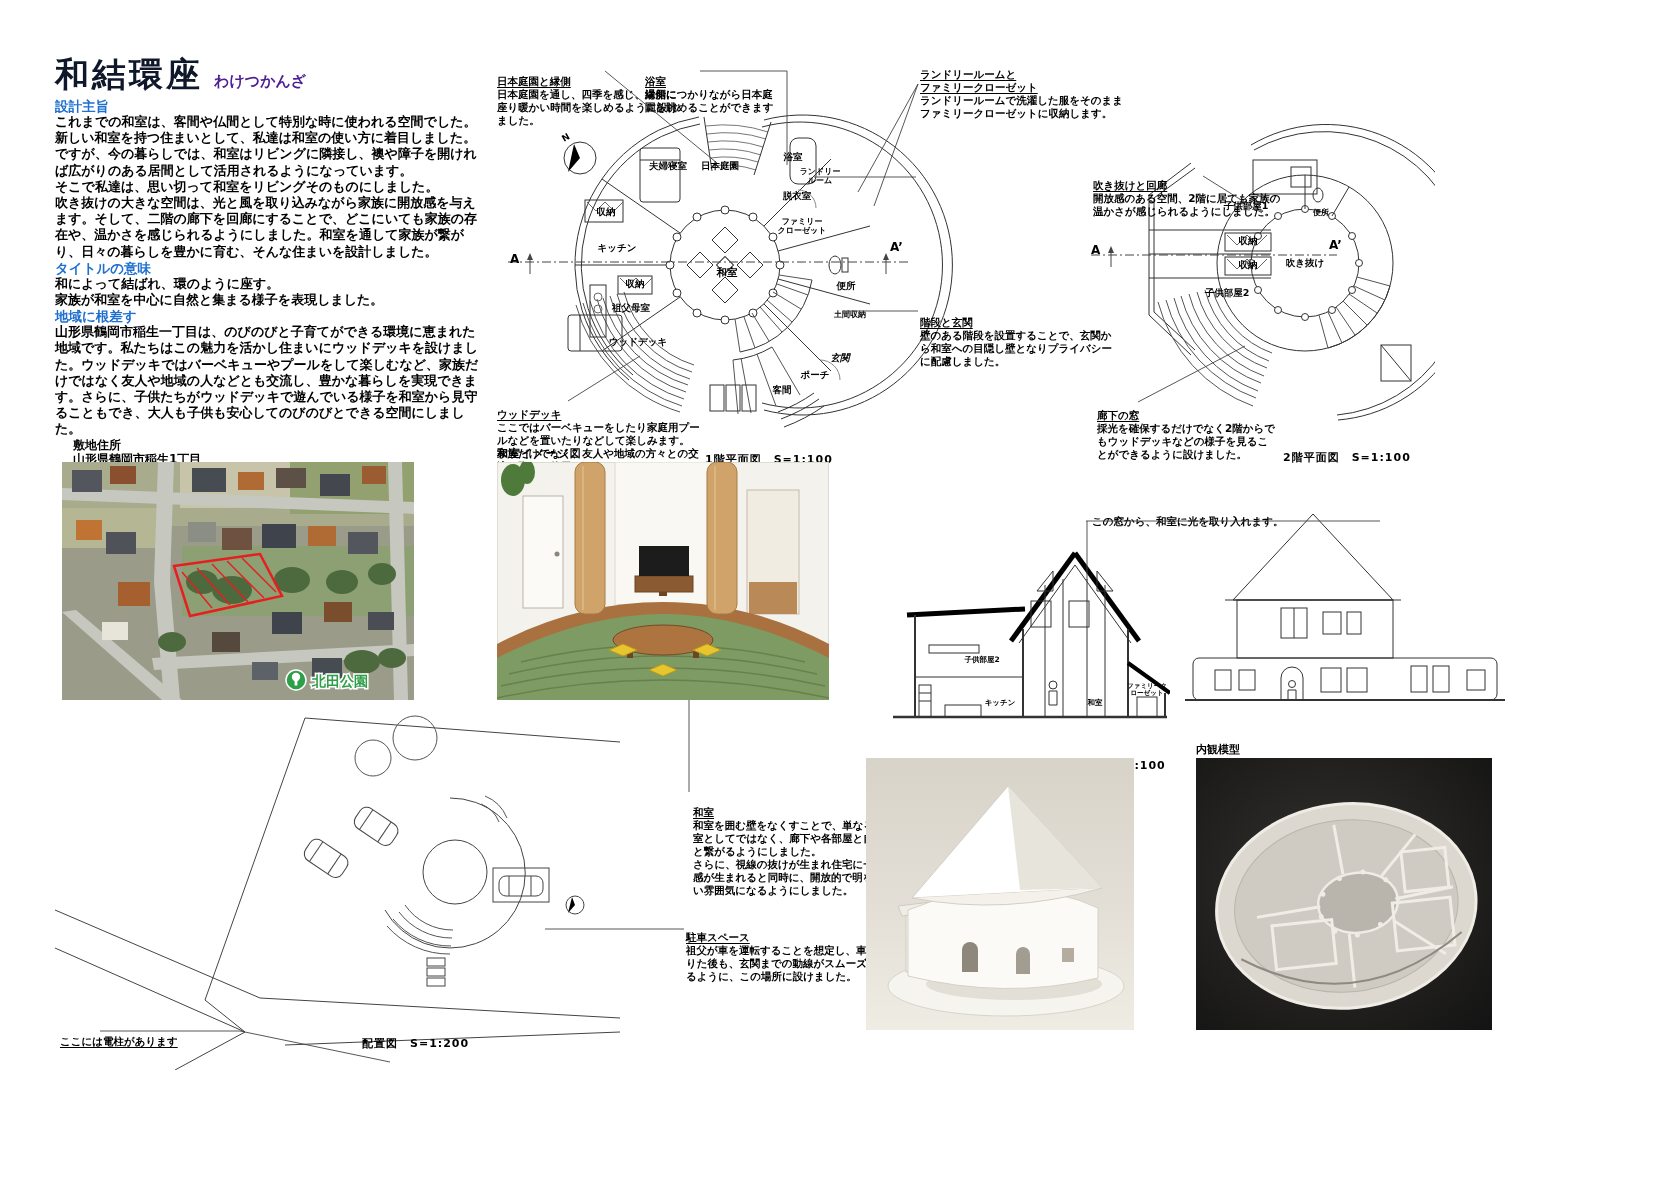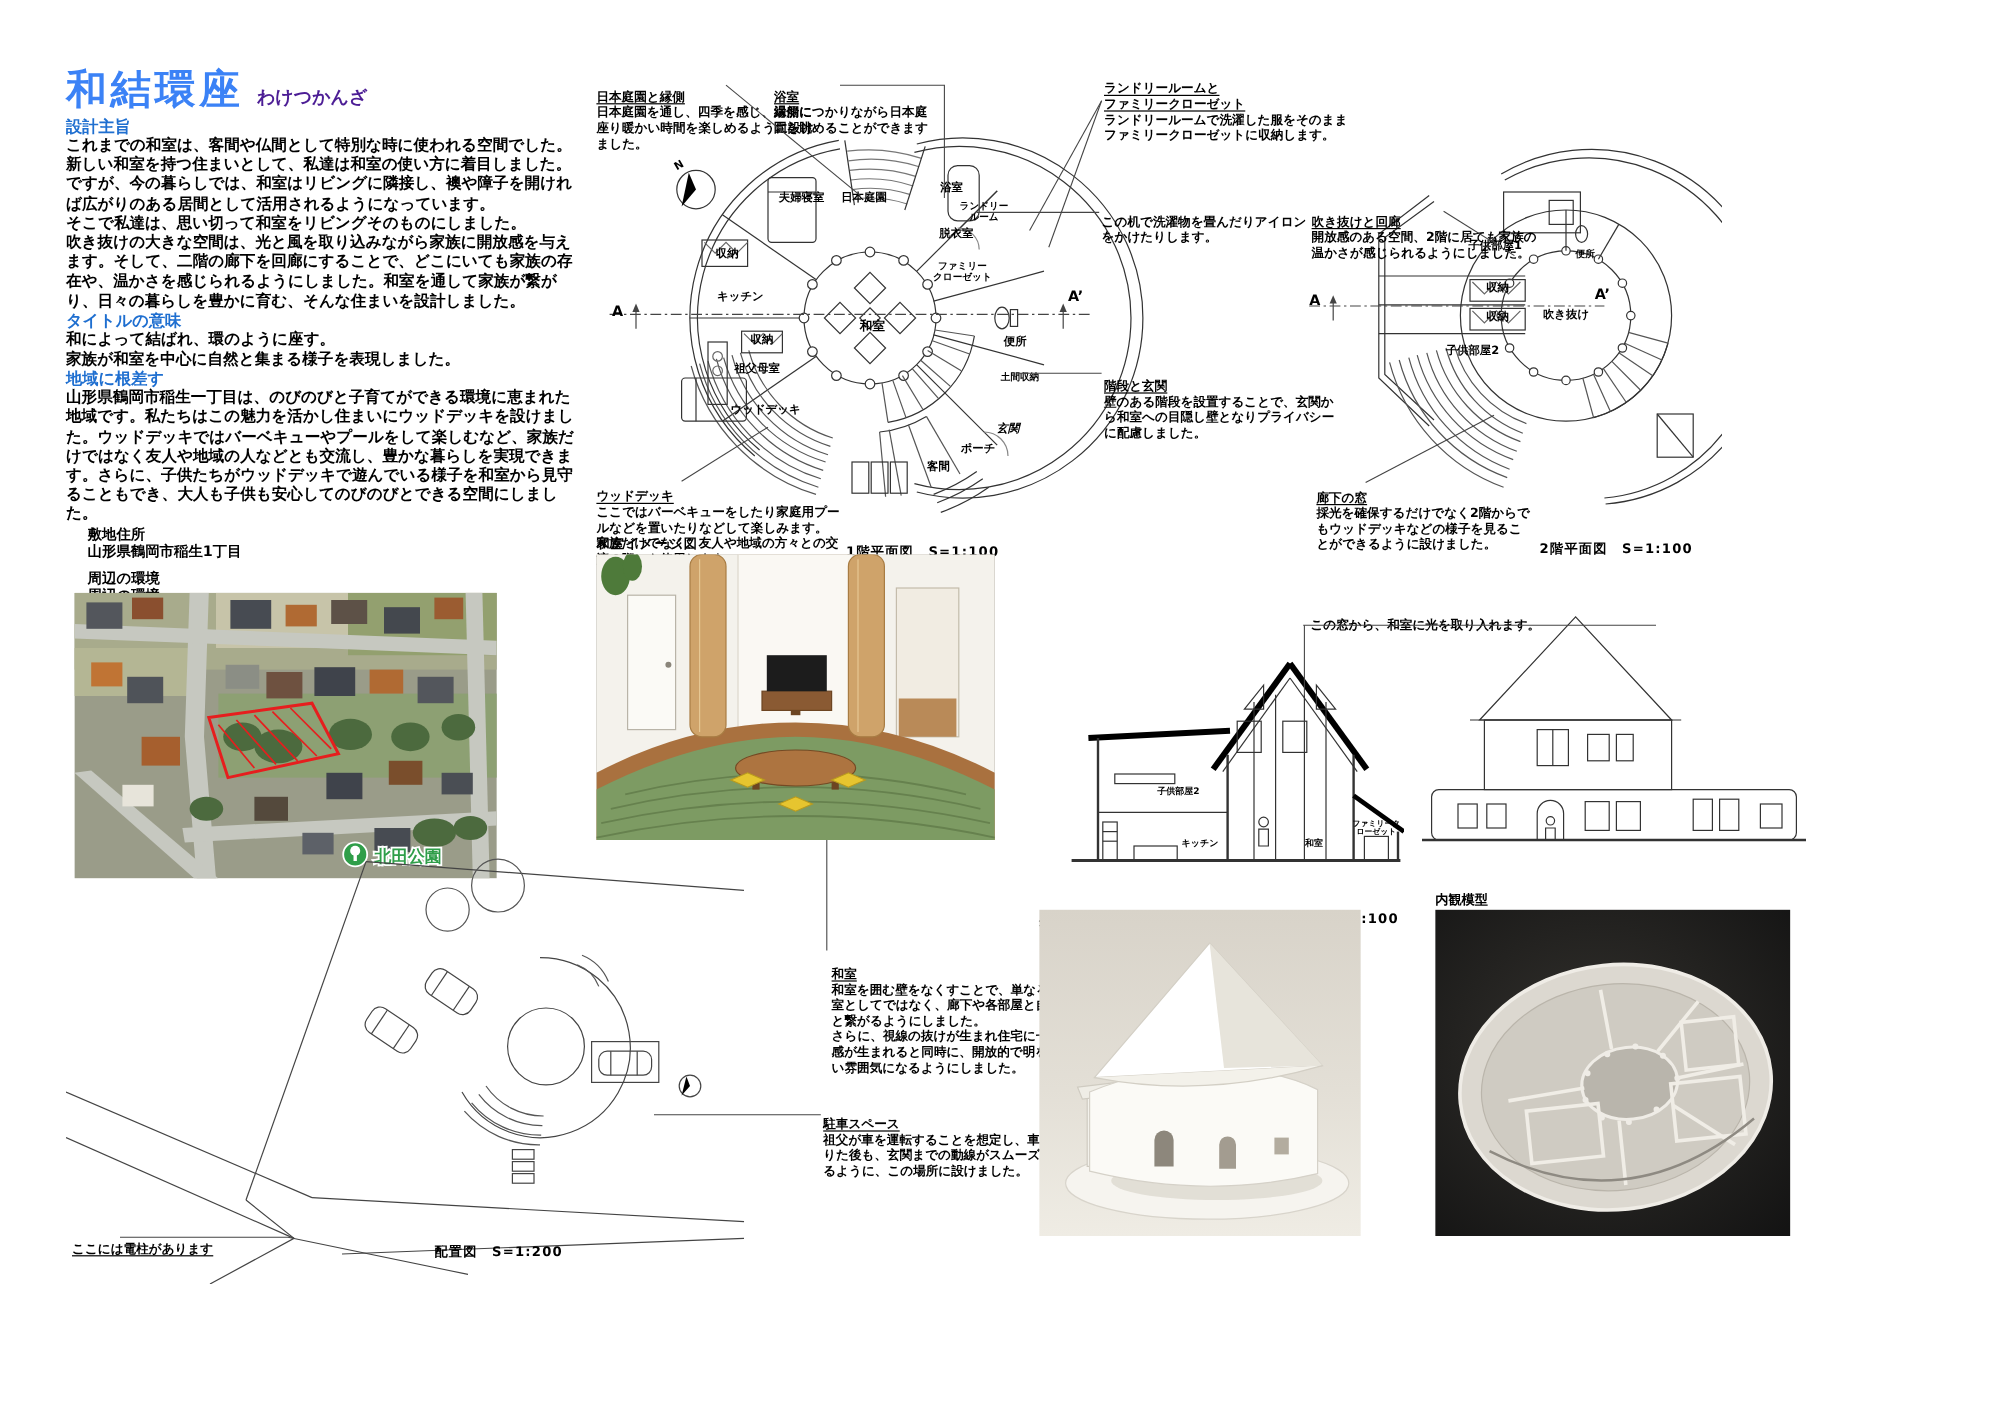--- a/index.html
+++ b/index.html
@@ -1,20 +1,20 @@
 <!DOCTYPE html>
 <html><head>
 <meta charset="utf-8">
 <style>
   html,body{margin:0;padding:0;background:#fff;}
   .board{position:relative;width:1679px;height:1185px;background:#ffffff;overflow:hidden;
          font-family:"DejaVu Sans","Liberation Sans",sans-serif;color:#000;}
   .abs{position:absolute;}
   
-  .title-main{font-size:34px;font-weight:700;color:#3b82f6;letter-spacing:3px;display:inline-block;}
+  .title-main{font-size:34px;font-weight:700;color:#0f172a;letter-spacing:3px;display:inline-block;}
   .title-ruby{font-size:15px;font-weight:700;color:#4c1d95;margin-left:6px;}
   .h-blue{font-size:13.5px;font-weight:700;color:#1f6fd0;line-height:16px;}
   .body-text{font-size:13px;font-weight:700;line-height:16.2px;white-space:pre-line;}
   .info{font-size:12px;font-weight:700;line-height:14.5px;margin-left:18px;}
   .info .gap{height:8px;}
   .area-row{display:grid;grid-template-columns:78px 66px 88px 60px;}
   
   .note{position:absolute;font-size:10.5px;font-weight:700;line-height:13px;white-space:pre-line;}
   .note .t{text-decoration:underline;text-underline-offset:2px;display:inline-block;}
   .cap{position:absolute;font-size:11px;font-weight:700;letter-spacing:1px;white-space:pre;}
@@ -76,21 +76,21 @@
       </div>
       <div class="area-row">
         <span>延べ面積</span>
         <span>151㎡</span>
         <span></span>
         <span></span>
       </div>
     </div>
   </div>
 
-  <div class="abs" style="left:62px;top:462px;width:352px;height:238px;margin-top:32px;">
+  <div class="abs" style="left:62px;top:462px;width:352px;height:238px;">
     <svg width="352" height="238" viewBox="0 0 352 238">
       <rect x="0" y="0" width="352" height="238" fill="#9a9c89"></rect>
       <g>
         <rect x="0" y="0" width="352" height="64" fill="#a8ab8c"></rect>
         <rect x="118" y="0" width="110" height="46" fill="#c7c4a9"></rect>
         <rect x="228" y="0" width="124" height="52" fill="#93a06f"></rect>
         <rect x="0" y="46" width="100" height="40" fill="#b4b694"></rect>
         <rect x="120" y="84" width="232" height="70" fill="#8da073"></rect>
       </g>
       <g fill="#c6c8c0">
@@ -301,23 +301,20 @@
     <div>日本庭園を通し、四季を感じ、縁側に座り暖かい時間を楽しめるように設けました。</div>
   </div>
   <div class="note" style="left:645px;top:62px;width:132px;">
     <span class="t">浴室</span>
     <div>湯船につかりながら日本庭園を眺めることができます</div>
   </div>
   <div class="note" style="left:920px;top:55px;width:212px;">
     <span class="t">ランドリールームと
 ファミリークローゼット</span>
     <div>ランドリールームで洗濯した服をそのままファミリークローゼットに収納します。</div>
-  </div>
-  <div class="note" style="left:918px;top:166px;width:178px;">
-    <div>この机で洗濯物を畳んだりアイロンをかけたりします。</div>
   </div>
   <div class="note" style="left:920px;top:303px;width:200px;">
     <span class="t">階段と玄関</span>
     <div>壁のある階段を設置することで、玄関から和室への目隠し壁となりプライバシーに配慮しました。</div>
   </div>
   <div class="note" style="left:497px;top:395px;width:210px;">
     <span class="t">ウッドデッキ</span>
     <div>ここではバーベキューをしたり家庭用プールなどを置いたりなどして楽しみます。
 家族だけでなく、友人や地域の方々との交流の際にも使用します。</div>
   </div>

